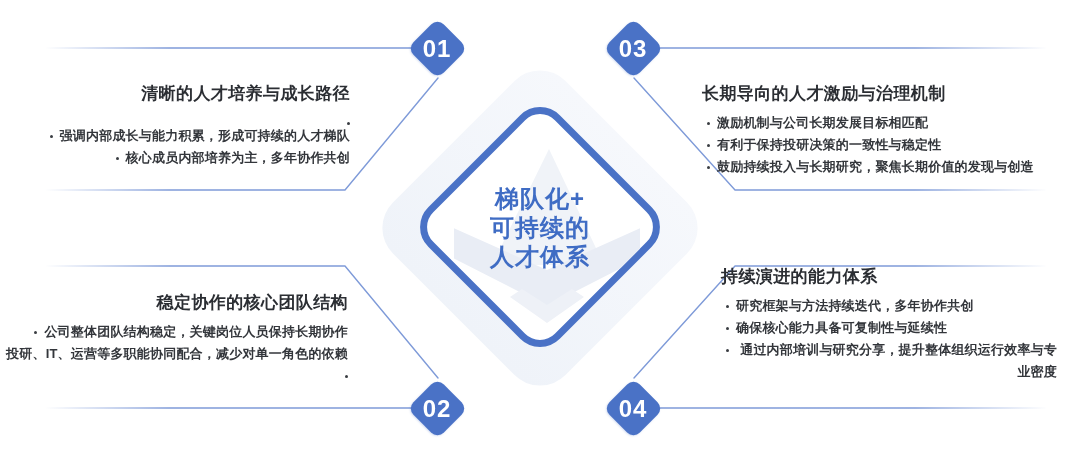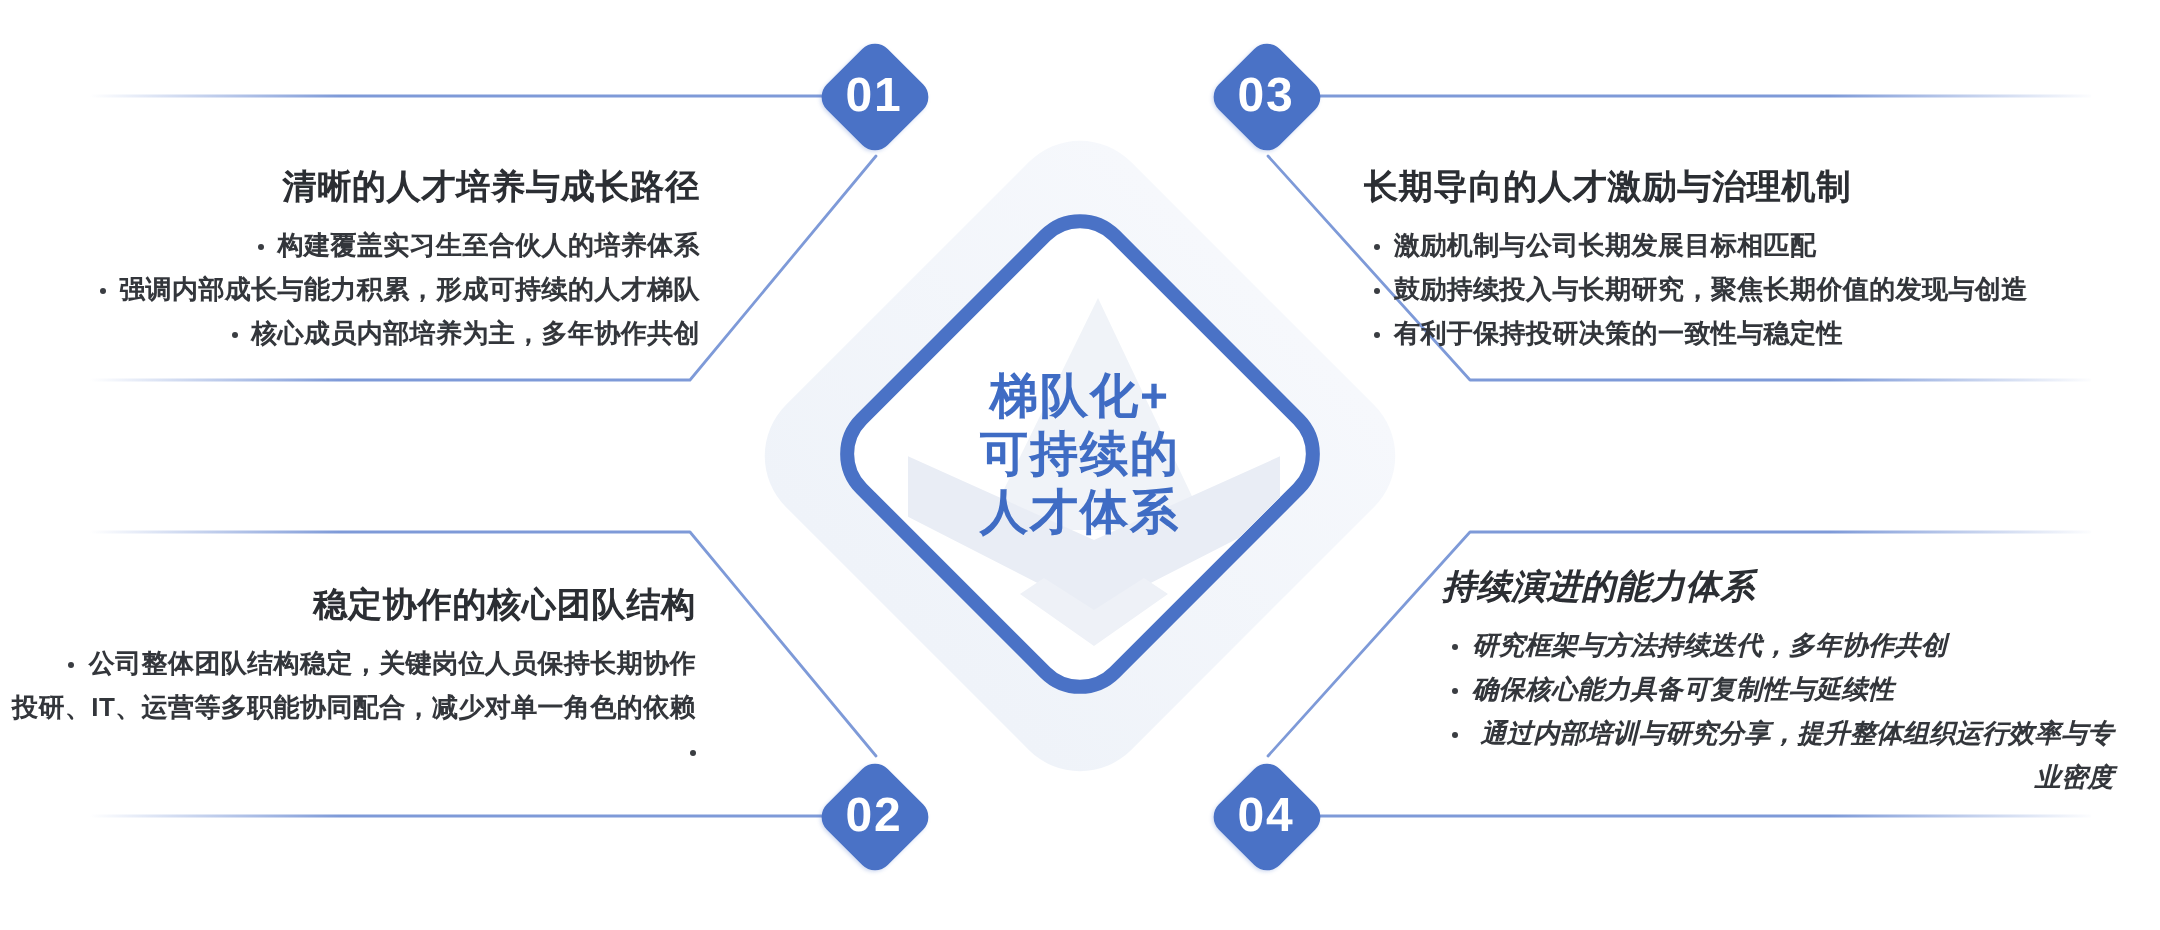--- a/index.html
+++ b/index.html
@@ -50,23 +50,23 @@
     margin:0 0 7px 0;font-size:17px;line-height:22px;font-weight:700;color:#2b2e33;letter-spacing:.4px;
   }
   .bullet{
     display:flex;gap:7px;font-size:13px;line-height:22px;font-weight:700;color:#33363b;letter-spacing:.2px;
   }
   .dot{flex:none;width:3px;height:3px;border-radius:50%;background:#3a3d42;margin-top:10px;}
   .blk-right{text-align:right;}
   .blk-right .bullet{justify-content:flex-end;}
   .blk-left .bullet{padding-left:5px;text-align:right;}
   #blk-tl{top:83px;right:730px;width:400px;}
-  #blk-tr{top:83px;left:682px;width:340px;}
+  #blk-tr{top:83px;left:702px;width:340px;}
   #blk-bl{top:292px;right:732px;width:400px;}
-  #blk-br{top:283px;left:721px;width:336px;font-style:italic;}
+  #blk-br{top:266px;left:721px;width:336px;}
 </style>
 </head>
 <body>
 
 <div class="stage">
 
   <svg class="connectors" width="1080" height="465" viewBox="0 0 1080 465">
     <defs>
       <linearGradient id="fadeL" gradientUnits="userSpaceOnUse" x1="45" y1="0" x2="170" y2="0">
         <stop offset="0" stop-color="#7e9ad8" stop-opacity="0"></stop>
@@ -115,45 +115,44 @@
     <span>02</span>
   </div>
   <div class="badge" id="badge-04">
     <span>04</span>
   </div>
 
   <div class="blk blk-right" id="blk-tl">
     <h3>清晰的人才培养与成长路径</h3>
     <div class="bullet">
       <span class="dot"></span>
-      <span>构建覆盖实习生至合伙人的培养体系</span>
     </div>
     <div class="bullet">
       <span class="dot"></span>
       <span>强调内部成长与能力积累，形成可持续的人才梯队</span>
     </div>
     <div class="bullet">
       <span class="dot"></span>
       <span>核心成员内部培养为主，多年协作共创</span>
     </div>
   </div>
 
   <div class="blk blk-left" id="blk-tr">
     <h3>长期导向的人才激励与治理机制</h3>
     <div class="bullet">
       <span class="dot"></span>
       <span>激励机制与公司长期发展目标相匹配</span>
     </div>
     <div class="bullet">
       <span class="dot"></span>
-      <span>鼓励持续投入与长期研究，聚焦长期价值的发现与创造</span>
+      <span>有利于保持投研决策的一致性与稳定性</span>
     </div>
     <div class="bullet">
       <span class="dot"></span>
-      <span>有利于保持投研决策的一致性与稳定性</span>
+      <span>鼓励持续投入与长期研究，聚焦长期价值的发现与创造</span>
     </div>
   </div>
 
   <div class="blk blk-right" id="blk-bl">
     <h3>稳定协作的核心团队结构</h3>
     <div class="bullet">
       <span class="dot"></span>
       <span>公司整体团队结构稳定，关键岗位人员保持长期协作</span>
     </div>
     <div class="bullet">

